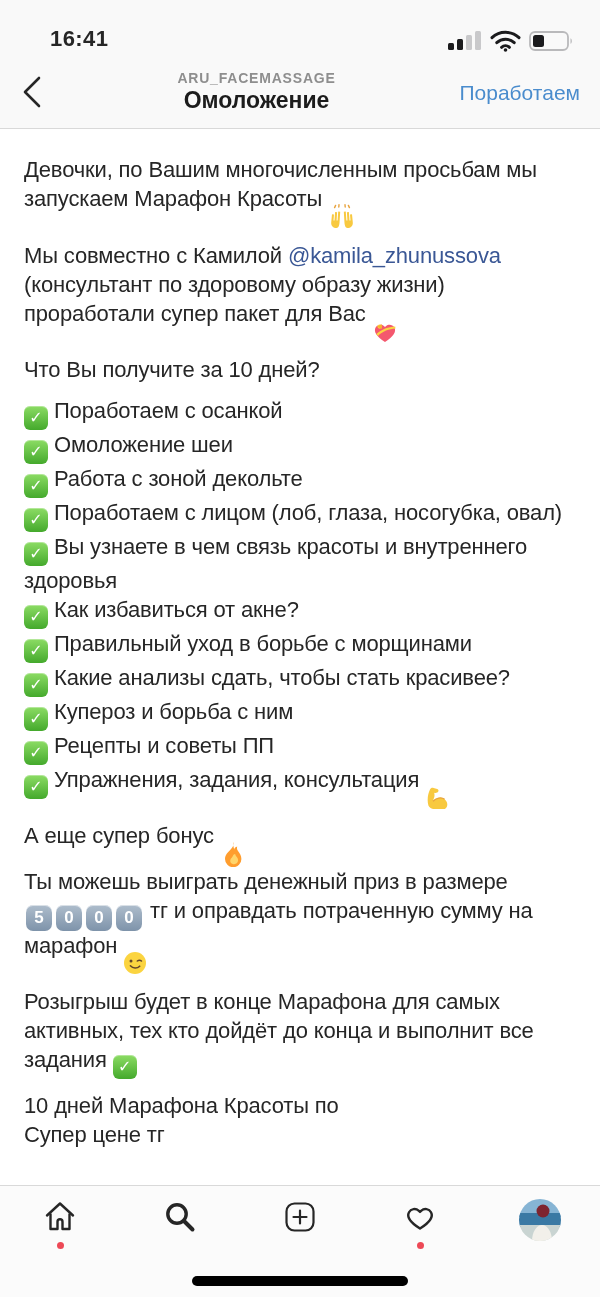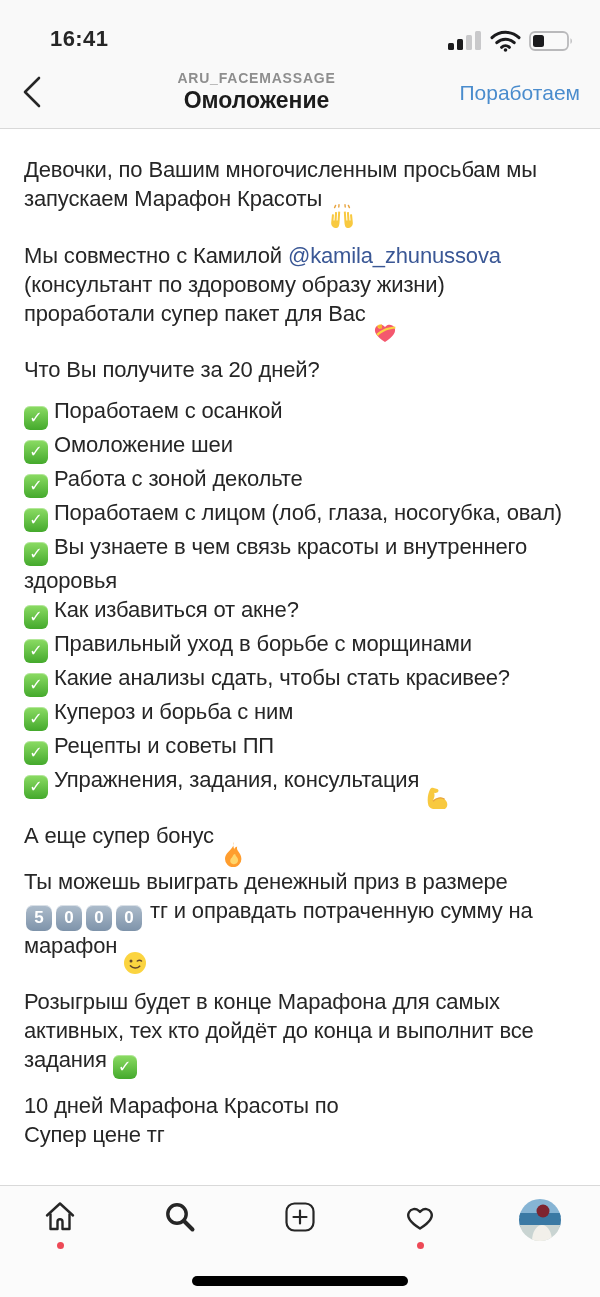--- a/index.html
+++ b/index.html
@@ -125,21 +125,21 @@
           <g stroke="#E8A33D" stroke-width="1.4" stroke-linecap="round" fill="none">
             <path d="M6.6 3.6l1-2.2M10.8 3l.2-2.3M21.4 3.6l-1-2.2M17.2 3l-.2-2.3"></path>
           </g>
         </svg></span></div>
     <div class="p">Мы совместно с Камилой <span class="mention">@kamila_zhunussova</span><br>(консультант по здоровому образу жизни)<br>проработали супер пакет для Вас <span class="e-svg"><svg width="26" height="24" viewBox="0 0 26 24">
           <path d="M13 23C4.4 17.4 1.4 12.6 3.6 8.5c1.8-3.2 6.1-3.7 8.3-1.5L13 8.1l1.1-1.1c2.2-2.2 6.5-1.7 8.3 1.5 2.2 4.1-.8 8.9-9.4 14.5z" fill="#F4586E"></path>
           <path d="M4.3 15C9 10.2 16.9 7.7 23.2 7.4l.3 2.1C17.6 9.8 10 12.4 6 16.9z" fill="#FBD440"></path>
           <circle cx="7.6" cy="7.6" r="2.1" fill="#FBD440"></circle>
           <path d="M5 7.6l4.8-2.4v4.8z" fill="#F7B32C"></path>
         </svg></span></div>
-    <div class="p">Что Вы получите за 20 дней?</div>
+    <div class="p">Что Вы получите за 10 дней?</div>
     <div class="li"><span class="e-check">✓</span> Поработаем  с осанкой</div>
     <div class="li"><span class="e-check">✓</span> Омоложение шеи</div>
     <div class="li"><span class="e-check">✓</span> Работа с  зоной декольте</div>
     <div class="li"><span class="e-check">✓</span> Поработаем с лицом (лоб, глаза, носогубка, овал)</div>
     <div class="li"><span class="e-check">✓</span> Вы узнаете в чем связь красоты и внутреннего<br>здоровья</div>
     <div class="li"><span class="e-check">✓</span> Как избавиться от акне?</div>
     <div class="li"><span class="e-check">✓</span> Правильный уход в борьбе с морщинами</div>
     <div class="li"><span class="e-check">✓</span> Какие анализы сдать, чтобы стать красивее?</div>
     <div class="li"><span class="e-check">✓</span> Купероз и борьба с ним</div>
     <div class="li"><span class="e-check">✓</span> Рецепты и советы ПП</div>

